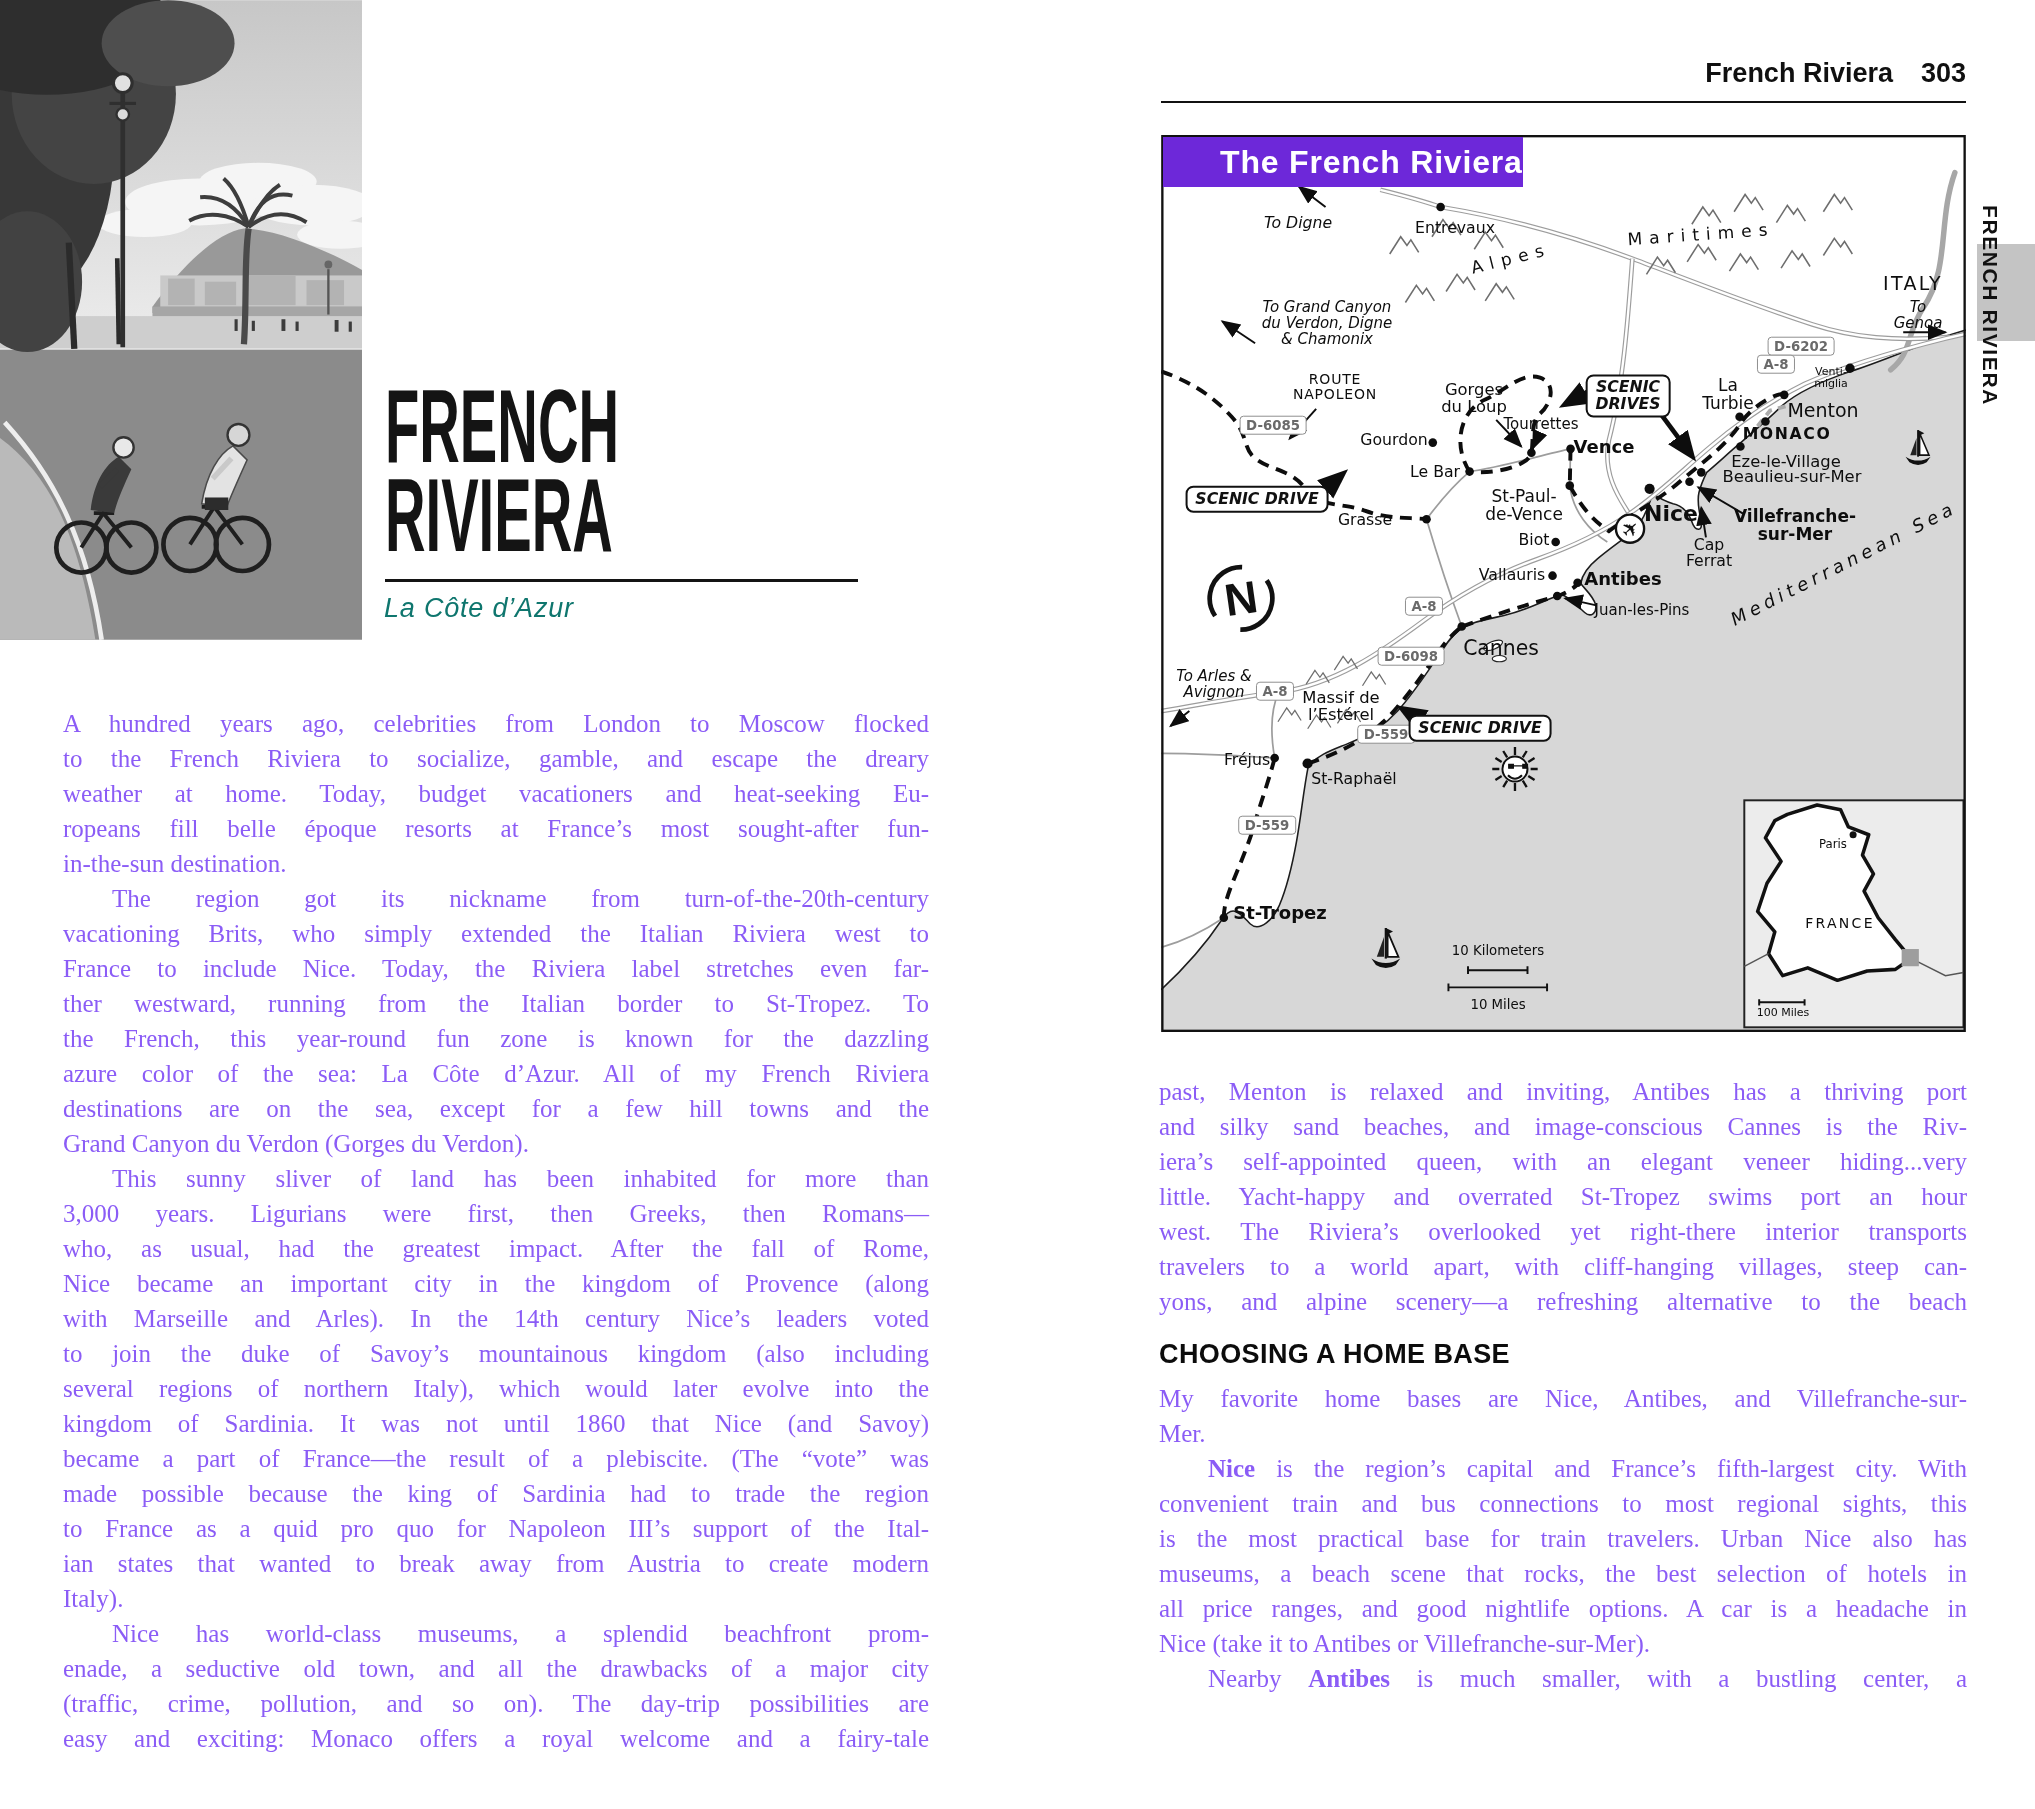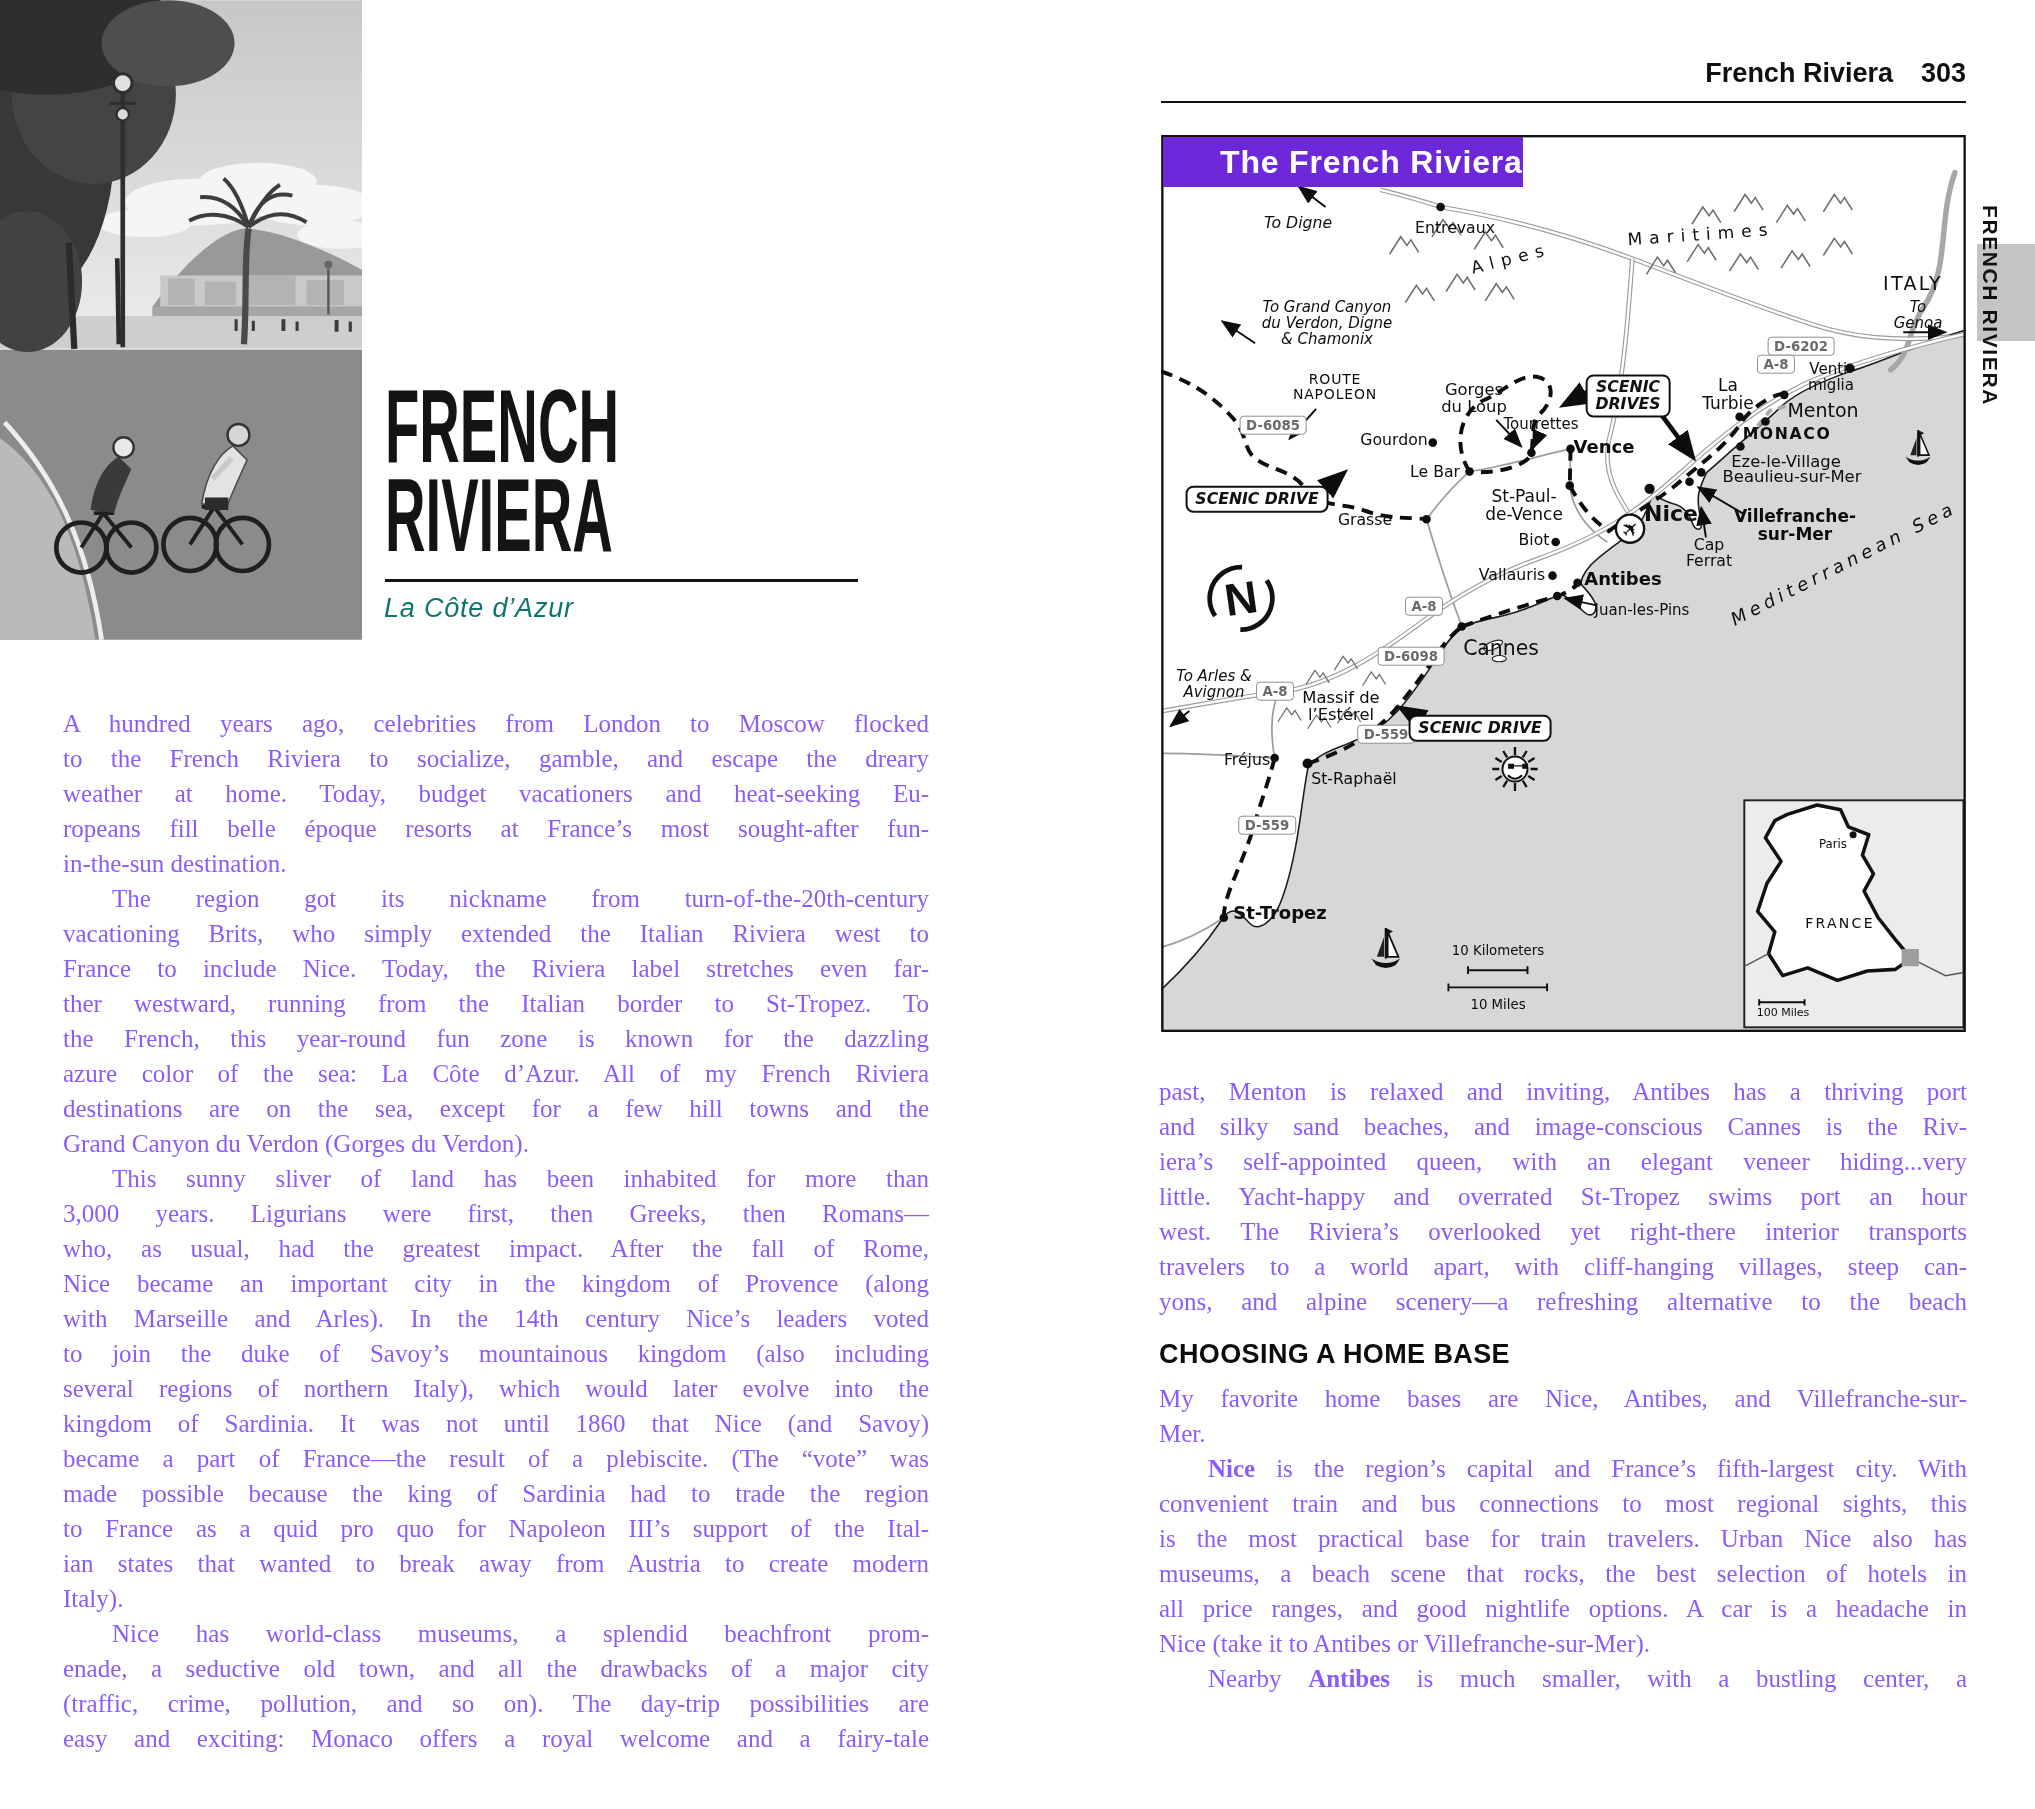--- a/index.html
+++ b/index.html
@@ -361,21 +361,21 @@
         <div class="ml" style="left: 380px; top: 290px; font-size: 15px; transform: translate(-50%, -50%);">Tourrettes</div>
         <div class="ml b" style="left: 443px; top: 312px; font-size: 18px; transform: translate(-50%, -50%);">Vence</div>
         <div class="ml" style="left: 204px; top: 385px; font-size: 15.7px; transform: translate(-50%, -50%);">Grasse</div>
         <div class="ml" style="left: 363px; top: 371px; font-size: 17px; transform: translate(-50%, -50%);">St-Paul-<br>de-Vence</div>
         <div class="ml" style="left: 373px; top: 405px; font-size: 15.7px; transform: translate(-50%, -50%);">Biot</div>
         <div class="ml" style="left: 351px; top: 440px; font-size: 15.7px; transform: translate(-50%, -50%);">Vallauris</div>
         <div class="ml b" style="left: 462px; top: 444px; font-size: 18px; transform: translate(-50%, -50%);">Antibes</div>
         <div class="ml" style="left: 481px; top: 476px; font-size: 15px; transform: translate(-50%, -50%);">Juan-les-Pins</div>
         <div class="ml" style="left: 340px; top: 514px; font-size: 20.4px; transform: translate(-50%, -50%);">Cannes</div>
         <div class="ml" style="left: 567px; top: 260px; font-size: 17px; transform: translate(-50%, -50%);">La<br>Turbie</div>
-        <div class="ml" style="left: 670px; top: 243px; font-size: 15px; transform: translate(-50%, -50%);">Venti-<br>miglia</div>
+        <div class="ml" style="left: 670px; top: 243px; font-size: 11px; transform: translate(-50%, -50%);">Venti-<br>miglia</div>
         <div class="ml" style="left: 662px; top: 276px; font-size: 19px; transform: translate(-50%, -50%);">Menton</div>
         <div class="ml b" style="left: 626px; top: 299px; font-size: 15.7px; letter-spacing: 1.6px; transform: translate(-50%, -50%);">MONACO</div>
         <div class="ml" style="left: 617px; top: 327px; font-size: 16.4px; transform: translate(-50%, -50%); margin-left: 8px;">Eze-le-Village</div>
         <div class="ml" style="left: 631px; top: 342px; font-size: 16.4px; transform: translate(-50%, -50%);">Beaulieu-sur-Mer</div>
         <div class="ml b" style="left: 510px; top: 379px; font-size: 22px; transform: translate(-50%, -50%);">Nice</div>
         <div class="ml b" style="left: 634px; top: 391px; font-size: 17px; transform: translate(-50%, -50%);">Villefranche-<br>sur-Mer</div>
         <div class="ml" style="left: 548px; top: 418px; font-size: 15.7px; transform: translate(-50%, -50%);">Cap<br>Ferrat</div>
         <div class="ml" style="left: 752px; top: 149px; font-size: 19px; letter-spacing: 2.3px; transform: translate(-50%, -50%);">ITALY</div>
         <div class="ml i" style="left: 757px; top: 181px; font-size: 15px; transform: translate(-50%, -50%);">To<br>Genoa</div>
         <div class="ml i" style="left: 683px; top: 429px; font-size: 18px; letter-spacing: 4.7px; transform: translate(-50%, -50%) rotate(-27deg);">Mediterranean Sea</div>

